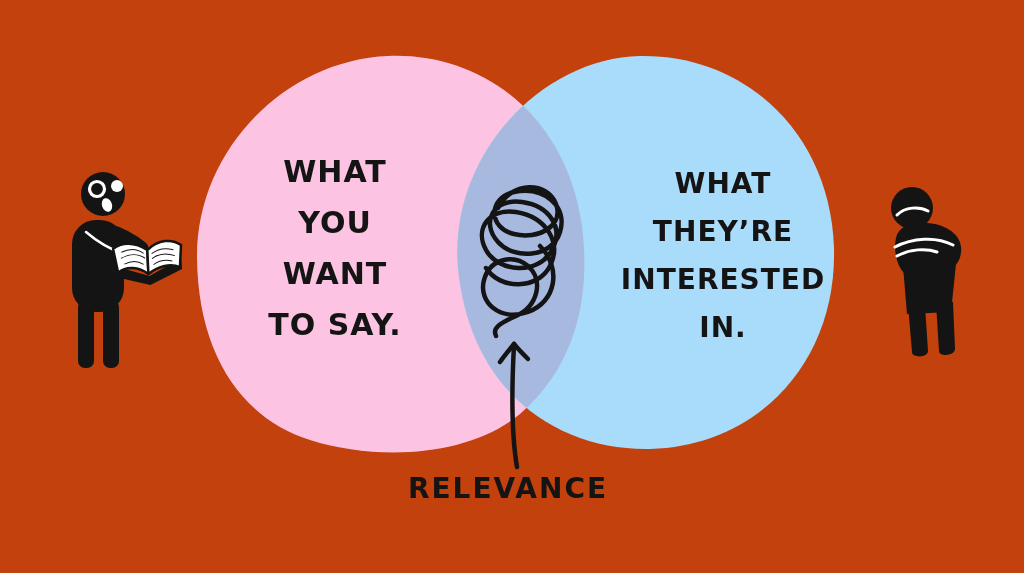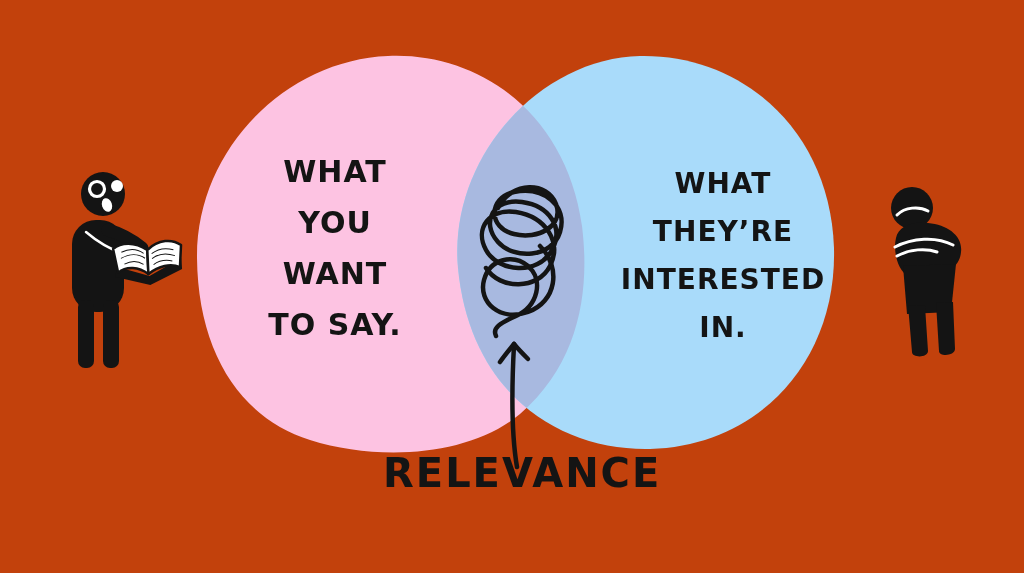--- a/index.html
+++ b/index.html
@@ -15,21 +15,21 @@
   .vlabel {
     position: absolute;
     white-space: pre-line;
     text-align: center;
     font-weight: 800;
     color: #141414;
     user-select: none;
   }
   .label-left  { left: 210px; top: 146px; width: 250px; font-size: 30px; line-height: 51px; letter-spacing: 1px; }
   .label-right { left: 598px; top: 160px; width: 250px; font-size: 28px; line-height: 48px; letter-spacing: 1px; }
-  .label-relevance { left: 383px; top: 456px; width: 250px; font-size: 40px; line-height: 34px; letter-spacing: 2px; }
+  .label-relevance { left: 383px; top: 472px; width: 250px; font-size: 28px; line-height: 34px; letter-spacing: 2px; }
 </style>
 </head>
 <body>
 
 <div class="canvas">
 
   <svg width="1024" height="573" viewBox="0 0 1024 573">
 
     <defs>
       <clipPath id="clipPink">

